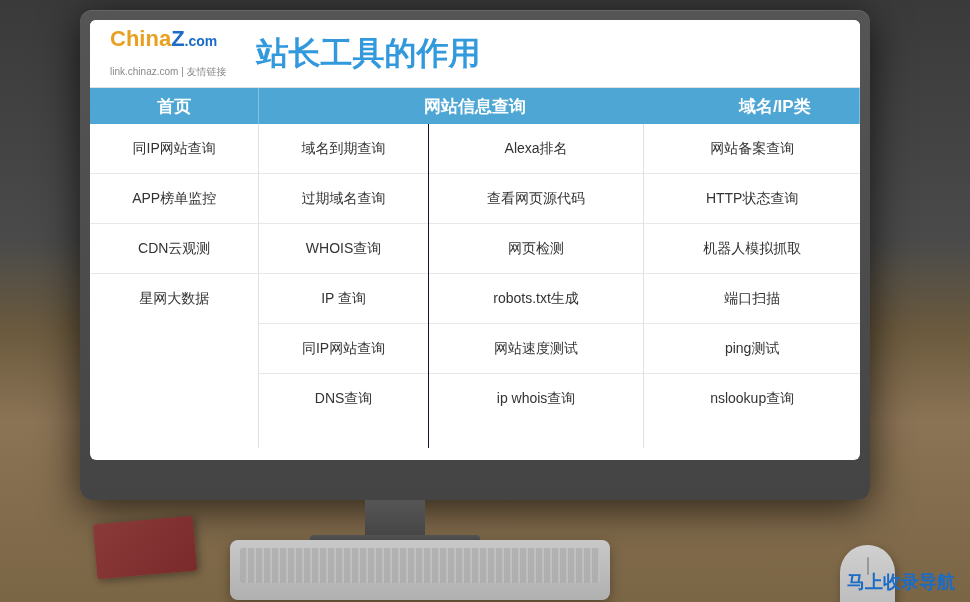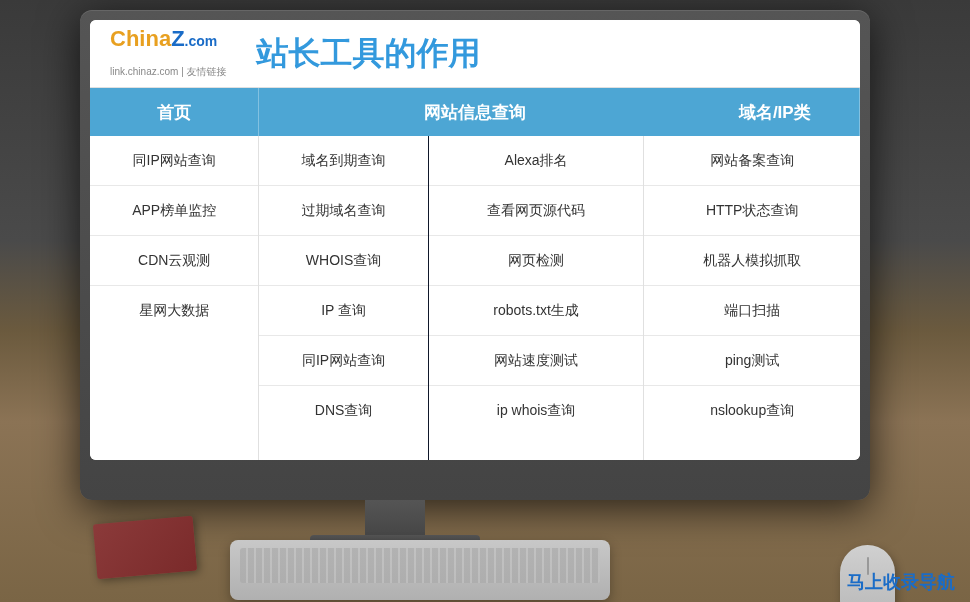--- a/index.html
+++ b/index.html
@@ -107,21 +107,21 @@
       font-size: 32px;
       font-weight: bold;
       color: #3399dd;
       margin-left: 10px;
     }
 
     
     .col-headers {
       display: flex;
       background: #4da6d4;
-      height: 48px;
+      height: 36px;
     }
 
     .col-header {
       display: flex;
       align-items: center;
       justify-content: center;
       color: #fff;
       font-size: 17px;
       font-weight: bold;
     }

